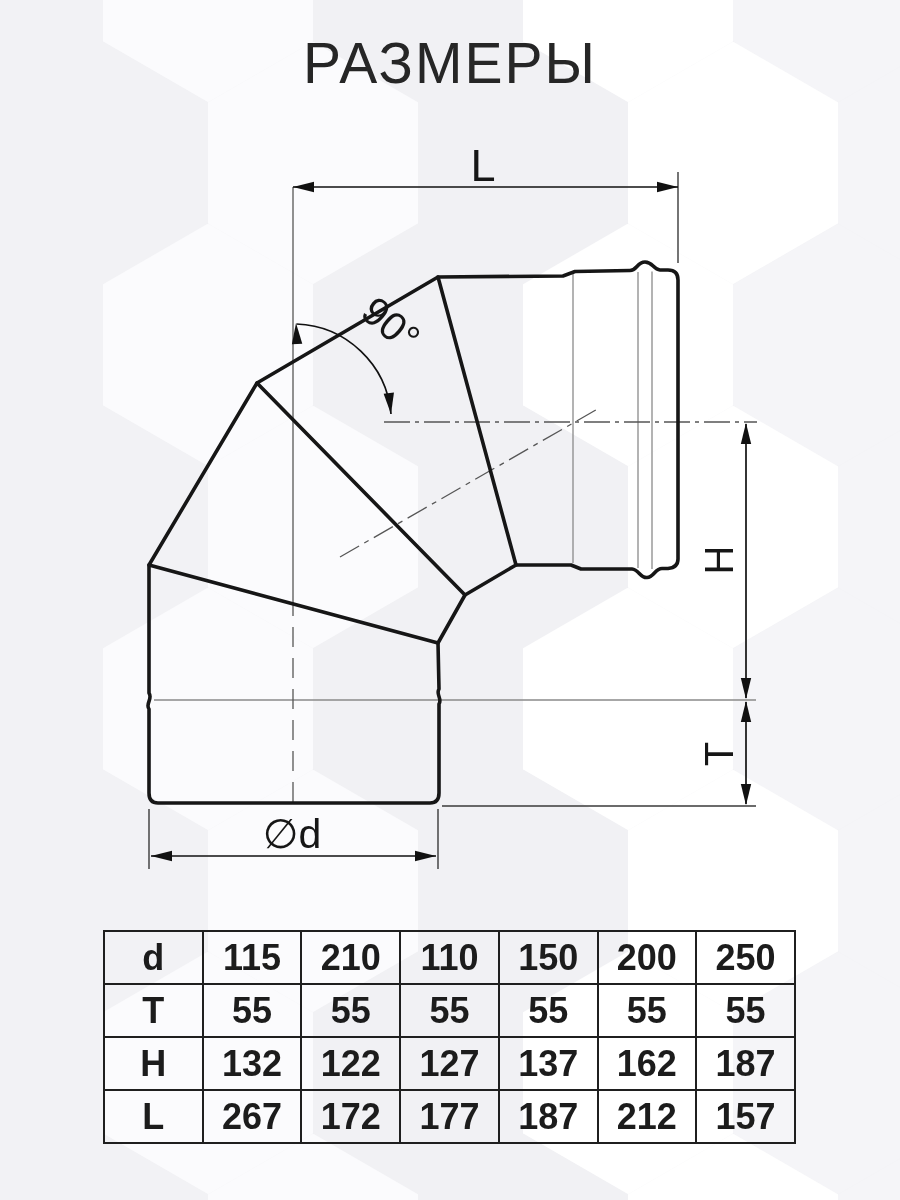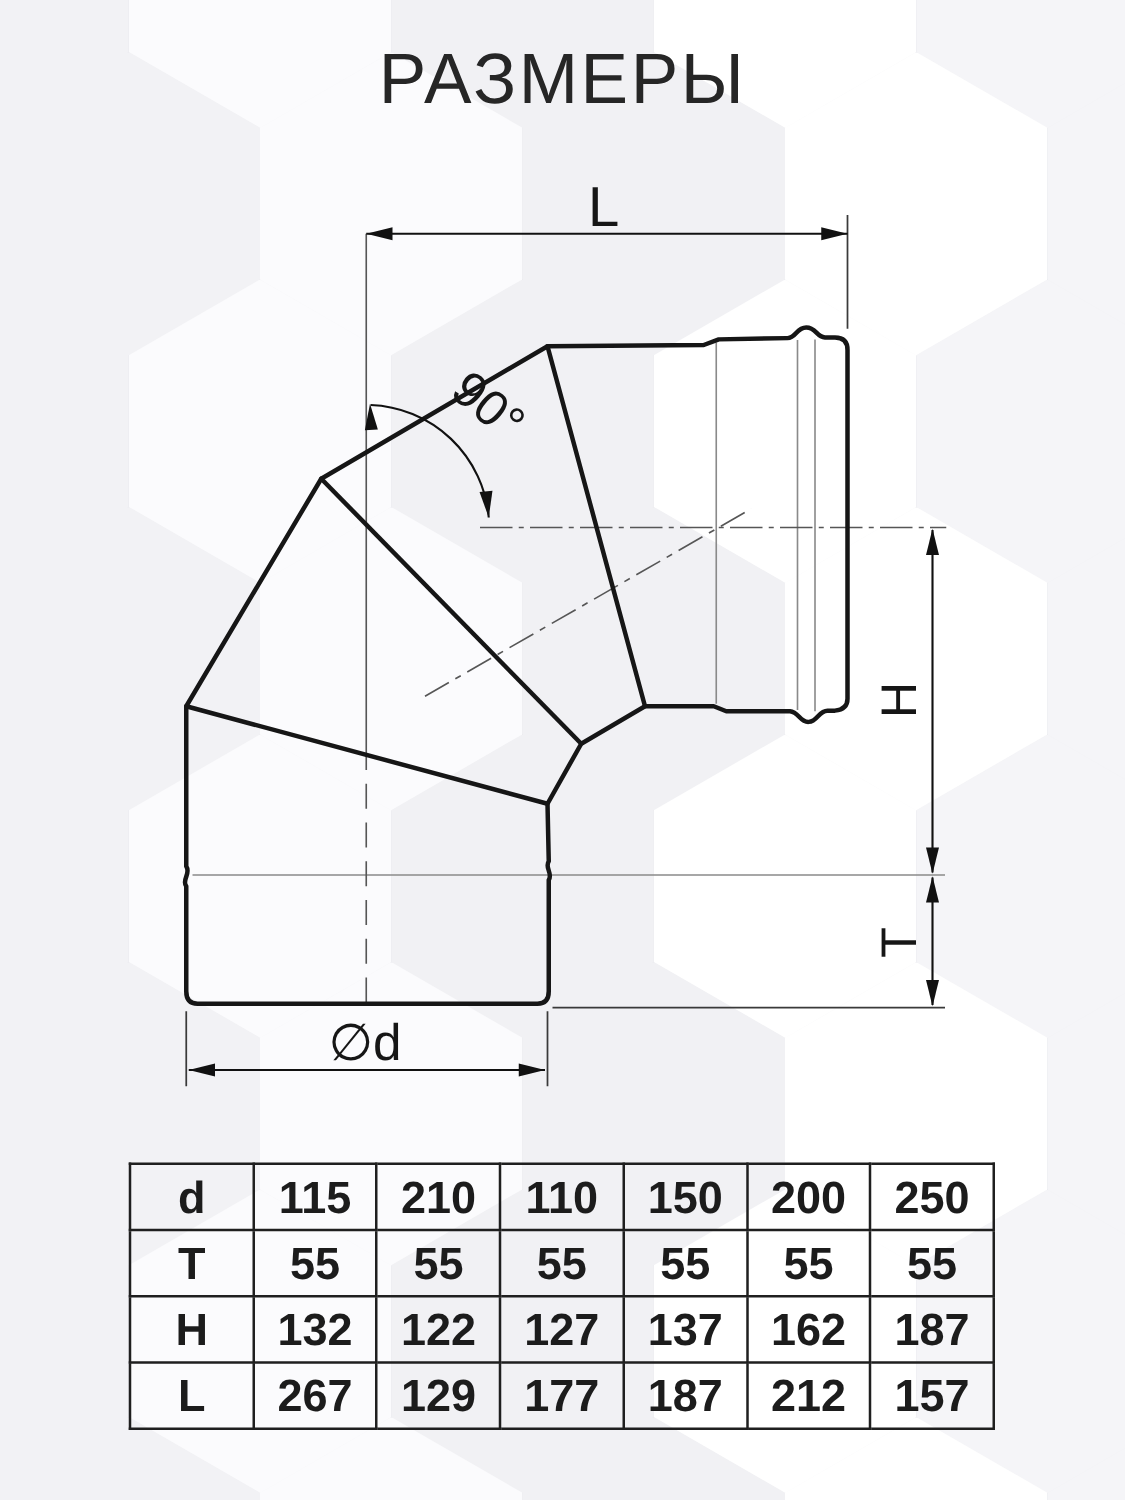--- a/index.html
+++ b/index.html
@@ -196,21 +196,21 @@
         <td>132</td>
         <td>122</td>
         <td>127</td>
         <td>137</td>
         <td>162</td>
         <td>187</td>
       </tr>
       <tr>
         <th>L</th>
         <td>267</td>
-        <td>129</td>
+        <td>172</td>
         <td>177</td>
         <td>187</td>
         <td>212</td>
         <td>157</td>
       </tr>
     </tbody>
   </table>
 </div>
 
 </body></html>

